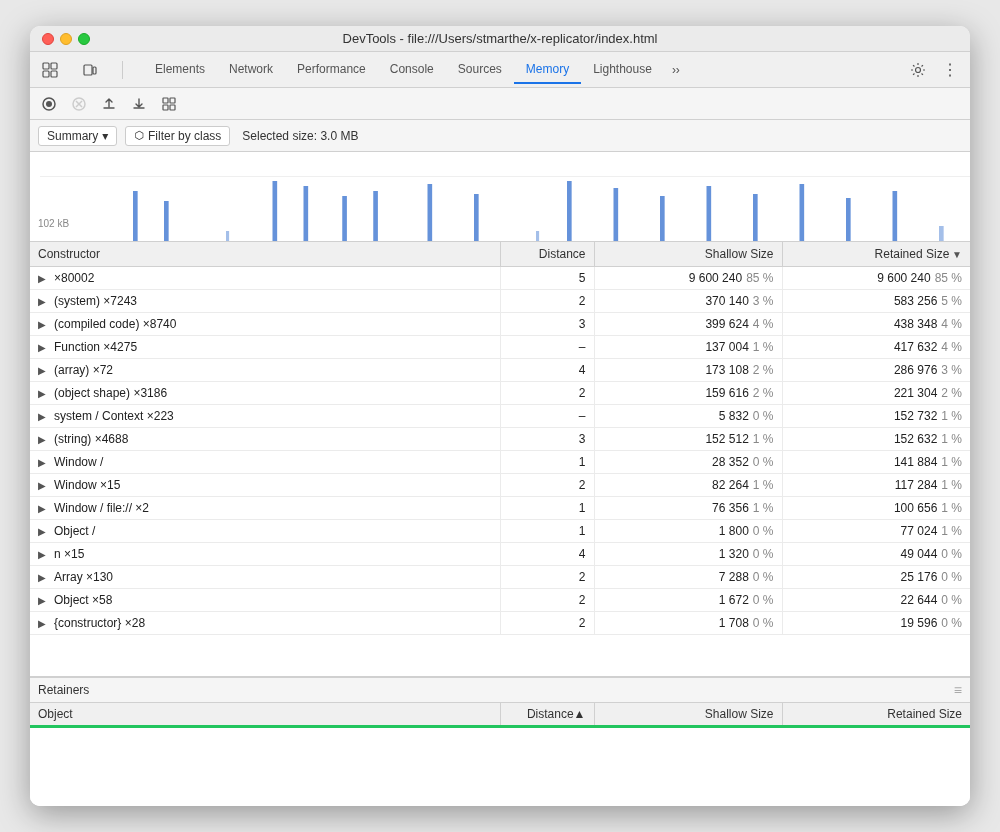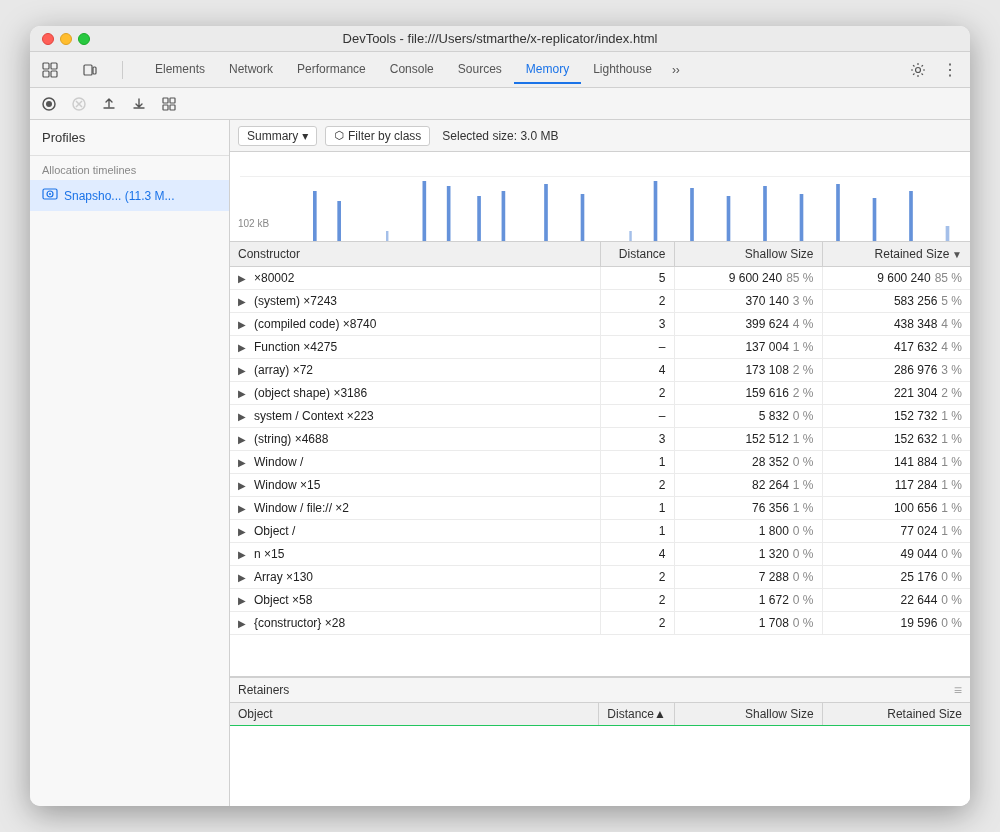--- a/index.html
+++ b/index.html
@@ -307,21 +307,21 @@
       display: flex;
       justify-content: space-between;
       align-items: center;
     }
     .retainers-table {
       width: 100%;
       border-collapse: collapse;
     }
     .retainers-table th {
       background: #f0f0f0;
-      border-bottom: 1px solid #22c55e;
+      border-bottom: 3px solid #22c55e;
       padding: 4px 8px;
       text-align: left;
       font-size: 12px;
       font-weight: 500;
       color: #333;
     }
     .bottom-pane {
       height: 130px;
       border-top: 1px solid #d0d0d0;
       background: white;
@@ -422,34 +422,20 @@
         <rect x="1" y="1" width="5" height="5" rx="0.5" stroke="#555" stroke-width="1.2"></rect>
         <rect x="8" y="1" width="5" height="5" rx="0.5" stroke="#555" stroke-width="1.2"></rect>
         <rect x="1" y="8" width="5" height="5" rx="0.5" stroke="#555" stroke-width="1.2"></rect>
         <rect x="8" y="8" width="5" height="5" rx="0.5" stroke="#555" stroke-width="1.2"></rect>
       </svg>
     </div>
   </div>
 
   <div class="main-area">
 
-    <div class="sidebar">
-      <div class="sidebar-header">Profiles</div>
-      <div class="sidebar-section-label">Allocation timelines</div>
-      <div class="sidebar-item selected">
-        <span class="sidebar-item-icon">
-          <svg width="16" height="16" viewBox="0 0 16 16" fill="none">
-            <rect x="1" y="3" width="14" height="10" rx="1.5" stroke="#1a73e8" stroke-width="1.2" fill="none"></rect>
-            <circle cx="8" cy="8" r="3" stroke="#1a73e8" stroke-width="1.2" fill="none"></circle>
-            <circle cx="8" cy="8" r="1" fill="#1a73e8"></circle>
-          </svg>
-        </span>
-        <span style="color:#1a73e8;font-size:12px;">Snapsho... (11.3 M...</span>
-      </div>
-    </div>
 
     <div class="content-area">
 
       <div class="content-toolbar">
         <div class="summary-dropdown">
           <span>Summary</span>
           <span>▾</span>
         </div>
         <div class="filter-btn">
           <span style="font-size:11px;">⬡</span>

